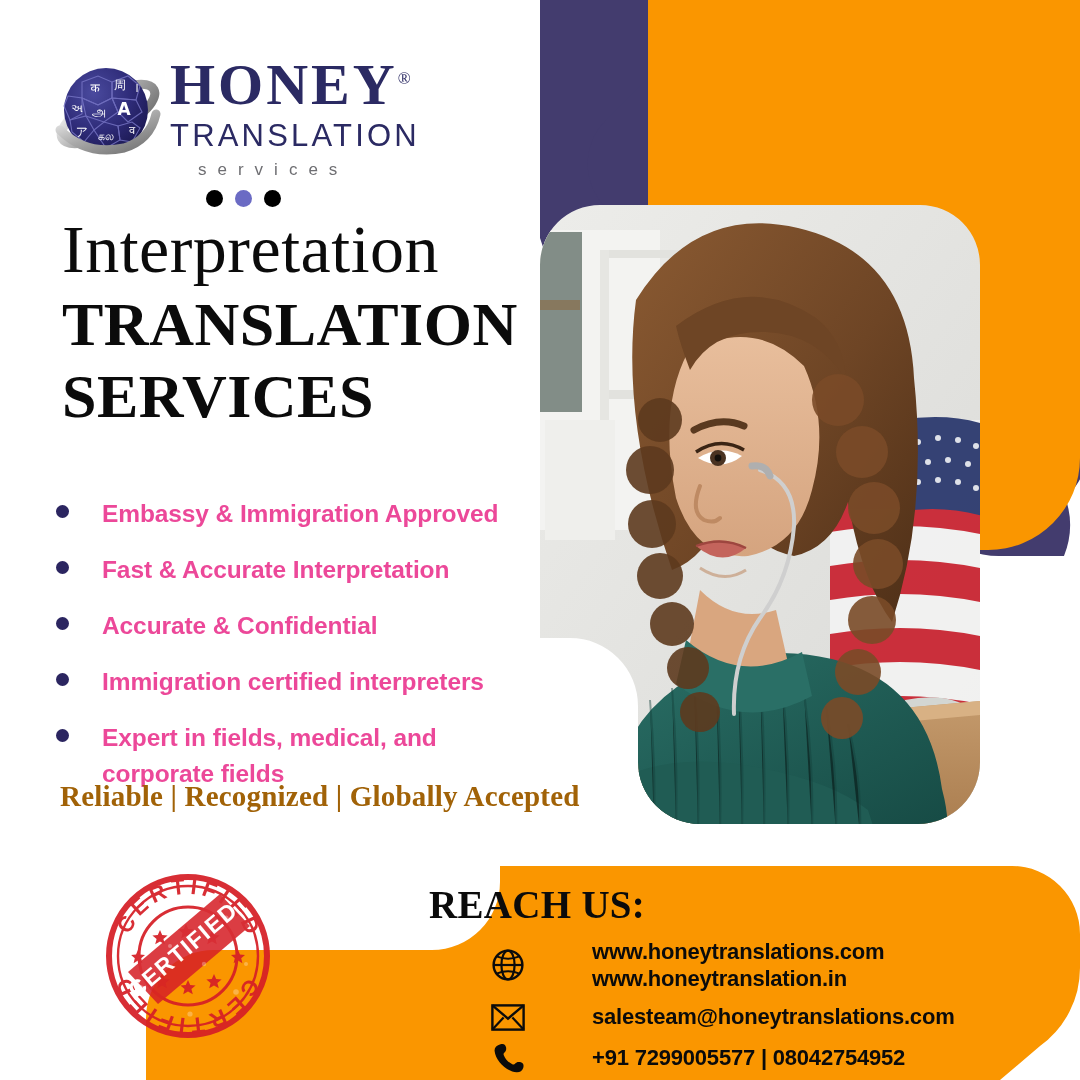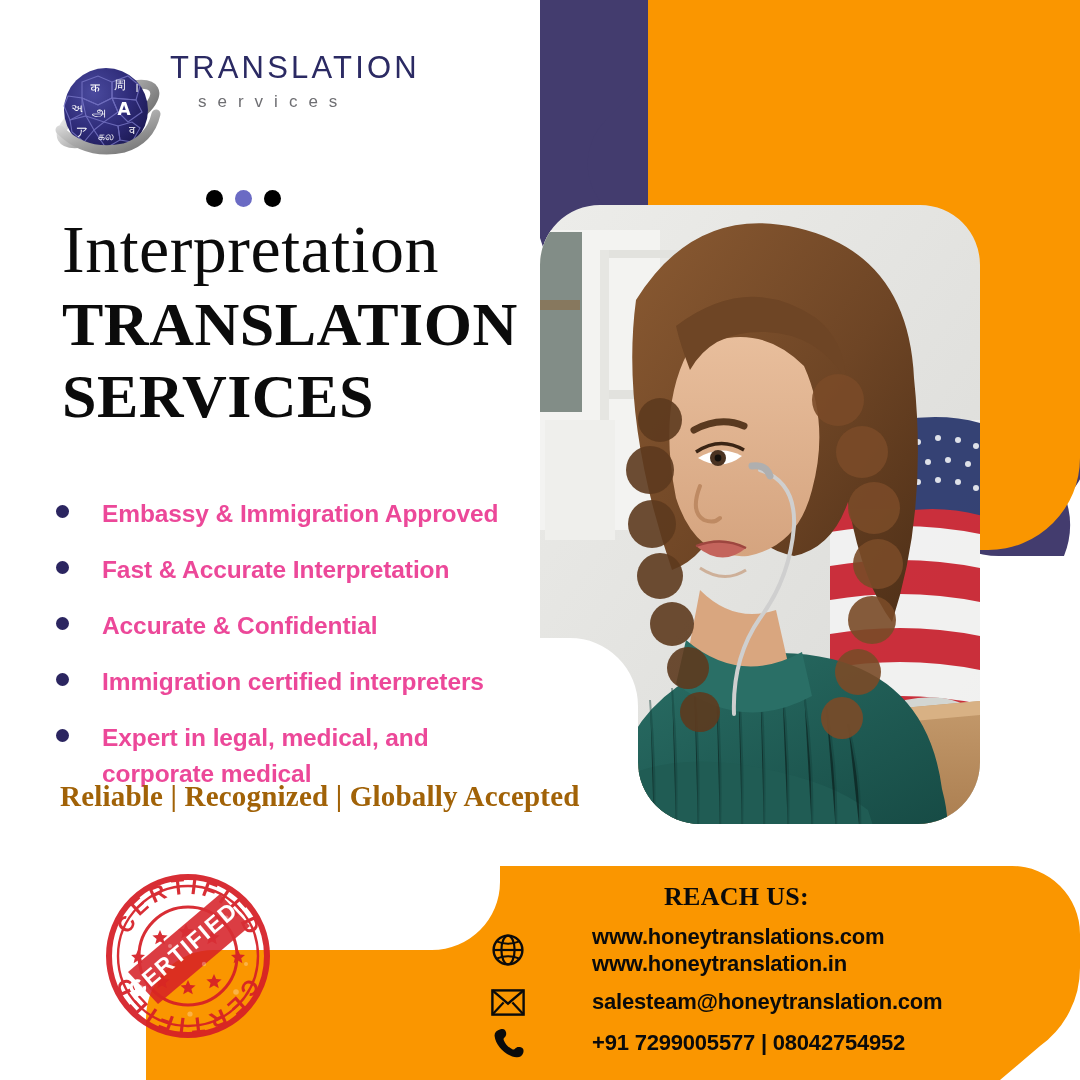--- a/index.html
+++ b/index.html
@@ -114,23 +114,23 @@
     letter-spacing:0.2px;
     white-space:nowrap;
   }
 
   
   #stamp{position:absolute;left:100px;top:868px;width:176px;height:176px;}
   #contact-content{position:absolute;left:425px;top:868px;width:600px;}
   #reach-title{
     font-family:"Liberation Serif", serif;
     font-weight:700;
-    font-size:26px;
+    font-size:39px;
     color:#0b0b0b;
-    text-align:right;
+    text-align:left;
     width:380px;
     margin-left:4px;
     letter-spacing:0.3px;
     padding-top:14px;
   }
   .contact-row{display:flex;align-items:center;margin-top:11px;}
   .contact-icon{
     width:42px;flex:0 0 42px;
     display:flex;align-items:center;justify-content:center;
     margin-left:62px;margin-right:16px;
@@ -464,20 +464,21 @@
         <text x="72" y="59" font-size="17" font-weight="700">A</text>
         <text x="30" y="80" font-size="12">ア</text>
         <text x="54" y="84" font-size="11">கல</text>
         <text x="80" y="78" font-size="11">व</text>
       </g>
 
       <path d="M 8,74 Q 34,100 72,92 Q 98,84 104,58" fill="none" stroke="url(#ringG)" stroke-width="9" stroke-linecap="round"></path>
     </svg>
 
     <div id="logo-text">
+      <div class="logo-honey"><span>HONEY</span><span class="logo-reg">®</span></div>
       <div class="logo-translation">TRANSLATION</div>
       <div class="logo-services">services</div>
     </div>
   </div>
 
   <div id="dots">
     <span class="dot black"></span>
     <span class="dot purple"></span>
     <span class="dot black"></span>
   </div>
@@ -500,21 +501,21 @@
     <div class="bullet-row">
       <span class="bullet-dot"></span>
       <span class="bullet-text">Accurate &amp; Confidential</span>
     </div>
     <div class="bullet-row">
       <span class="bullet-dot"></span>
       <span class="bullet-text">Immigration certified interpreters</span>
     </div>
     <div class="bullet-row">
       <span class="bullet-dot"></span>
-      <span class="bullet-text" style="max-width:360px;">Expert in legal, medical, and corporate medical</span>
+      <span class="bullet-text" style="max-width:360px;">Expert in fields, medical, and corporate fields</span>
     </div>
   </div>
 
   <div id="tagline">Reliable  |  Recognized  |  Globally Accepted</div>
 
   <svg id="stamp" viewBox="0 0 176 176">
     <defs>
       <path id="arcTop" d="M 26,88 A 62,62 0 0 1 150,88"></path>
       <path id="arcBot" d="M 150,88 A 62,62 0 0 1 26,88"></path>
       <clipPath id="stampClip">
@@ -584,21 +585,21 @@
     </div>
 
     <div class="contact-row">
       <span class="contact-icon">
         <svg width="34" height="27" viewBox="0 0 34 27">
           <rect x="1.4" y="1.4" width="31.2" height="24.2" fill="none" stroke="#0B0B0B" stroke-width="2.4"></rect>
           <path d="M 1.4,1.4 L 17,14.6 L 32.6,1.4" fill="none" stroke="#0B0B0B" stroke-width="2.4"></path>
           <path d="M 1.4,25.6 L 12.6,13.4 M 32.6,25.6 L 21.4,13.4" fill="none" stroke="#0B0B0B" stroke-width="2.2"></path>
         </svg>
       </span>
-      <span class="contact-val">salesteam@honeytranslation.com</span>
+      <span class="contact-val">salesteam@honeytranslations.com</span>
     </div>
 
     <div class="contact-row">
       <span class="contact-icon">
         <svg width="32" height="32" viewBox="0 0 32 32">
           <path d="M 8.5,2.2 c 3.4,-1 5.2,0.6 5.6,3.4 0.3,2.2 -0.2,3.8 -1.6,4.8
                    -1,0.8 -1.2,1.6 -0.6,3 1.7,4 4.4,6.9 8.4,8.8 1.3,0.6 2.1,0.4 2.9,-0.6
                    1.1,-1.4 2.6,-1.9 4.8,-1.5 2.8,0.5 4.3,2.4 3.2,5.8
                    -0.9,2.8 -3.4,4.6 -6.6,4.4 C 14.5,29.4 3.4,18.6 2.6,8.9
                    2.3,5.5 4.6,3.3 8.5,2.2 Z" fill="#0B0B0B"></path>

